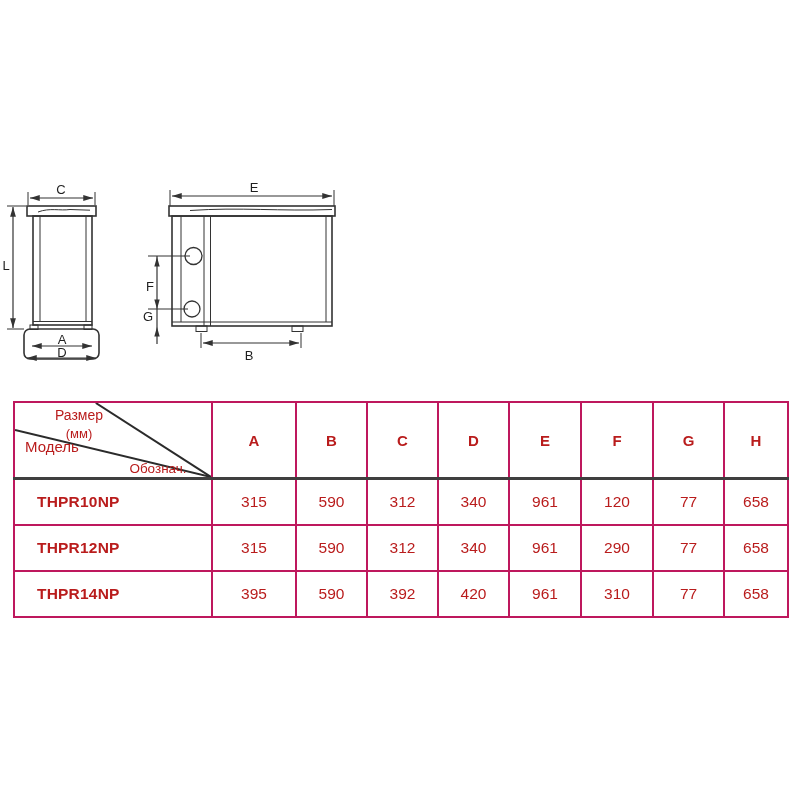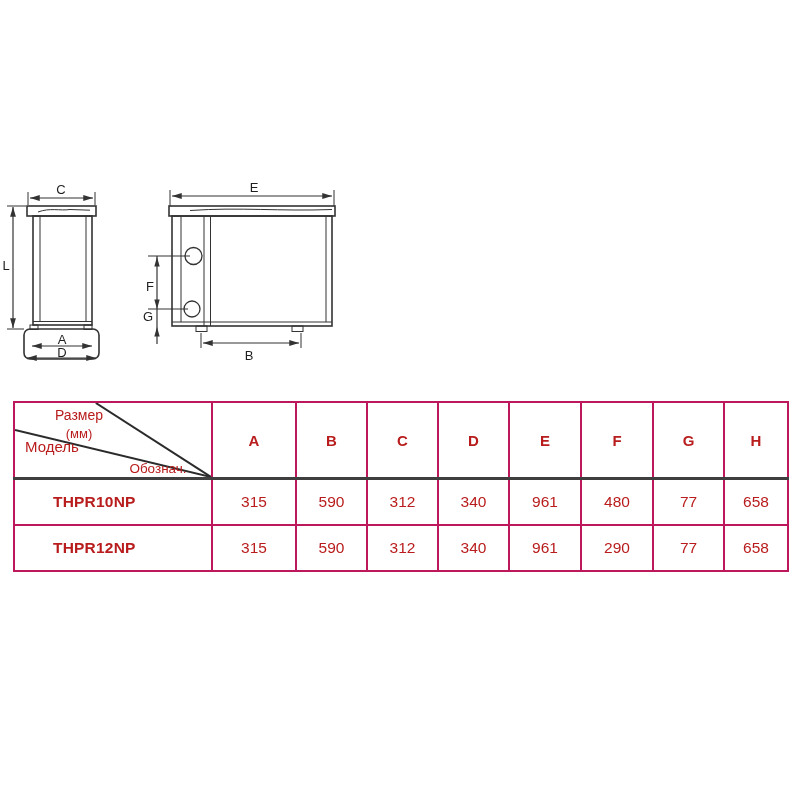--- a/index.html
+++ b/index.html
@@ -10,21 +10,21 @@
   .dimlbl{font-size:13px;}
   
   #dims-table{position:absolute;left:13px;top:401px;border-collapse:collapse;
               table-layout:fixed;width:774px;}
   #dims-table th,#dims-table td{border:2px solid #be185d;padding:0;margin:0;
               font-size:15px;color:#b91c1c;text-align:center;vertical-align:middle;
               background:#fff;}
   #dims-table tr.hdr th{height:74px;font-weight:bold;font-size:15px;}
   #dims-table tr.hdr th{border-bottom:3px solid #3f3f3f;}
   #dims-table tr.datarow td{height:44px;font-size:15.5px;}
-  #dims-table td.model{font-weight:bold;text-align:left;padding-left:38px;font-size:15px;
+  #dims-table td.model{font-weight:bold;text-align:left;padding-left:22px;font-size:15px;
               letter-spacing:.2px;}
   th.corner{position:relative;padding:0;}
   .corner-svg{position:absolute;left:0;top:0;width:100%;height:100%;}
   .corner-lbl{position:absolute;font-weight:normal;line-height:1.1;}
   .lbl-size{top:5px;left:24px;width:80px;text-align:center;font-size:14px;}
   .lbl-unit{top:24px;left:24px;width:80px;text-align:center;font-size:13px;}
   .lbl-desig{top:15px;left:100px;width:86px;text-align:center;font-size:13.5px;margin-top:44px;}
   .lbl-model{top:36px;left:10px;font-size:15px;}
 </style>
 </head>
@@ -143,30 +143,41 @@
       <th>G</th>
       <th>H</th>
     </tr>
     <tr class="datarow">
       <td class="model">THPR10NP</td>
       <td>315</td>
       <td>590</td>
       <td>312</td>
       <td>340</td>
       <td>961</td>
-      <td>480</td>
+      <td>120</td>
       <td>77</td>
       <td>658</td>
     </tr>
     <tr class="datarow">
       <td class="model">THPR12NP</td>
       <td>315</td>
       <td>590</td>
       <td>312</td>
       <td>340</td>
       <td>961</td>
       <td>290</td>
       <td>77</td>
       <td>658</td>
     </tr>
+    <tr class="datarow">
+      <td class="model">THPR14NP</td>
+      <td>395</td>
+      <td>590</td>
+      <td>392</td>
+      <td>420</td>
+      <td>961</td>
+      <td>310</td>
+      <td>77</td>
+      <td>658</td>
+    </tr>
   </tbody>
     </table>
 </div>
 
 </body></html>

